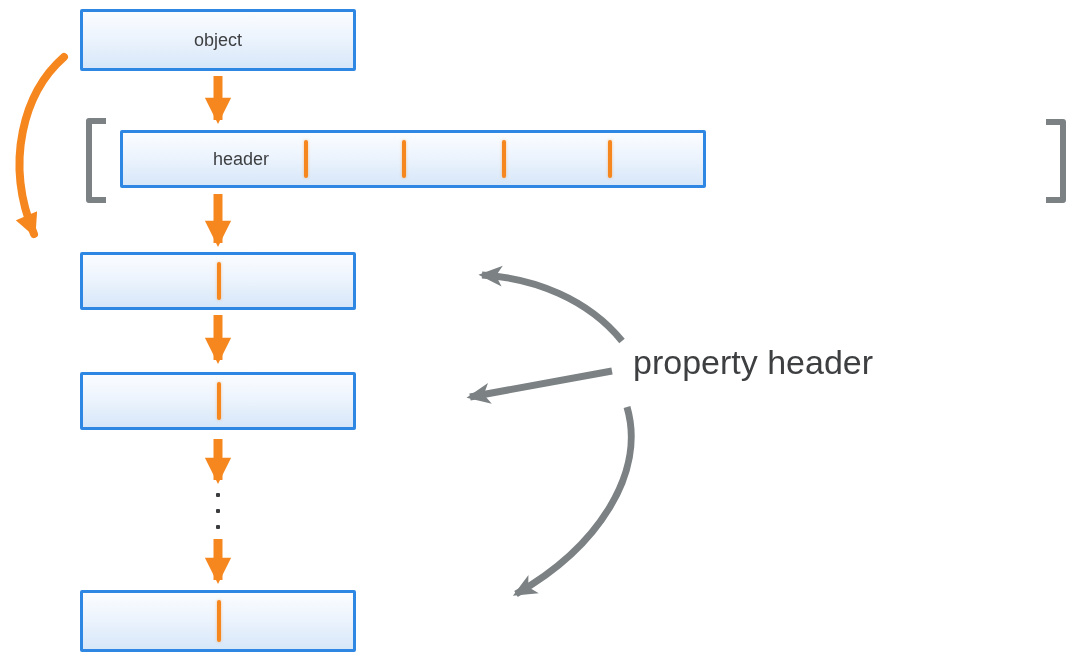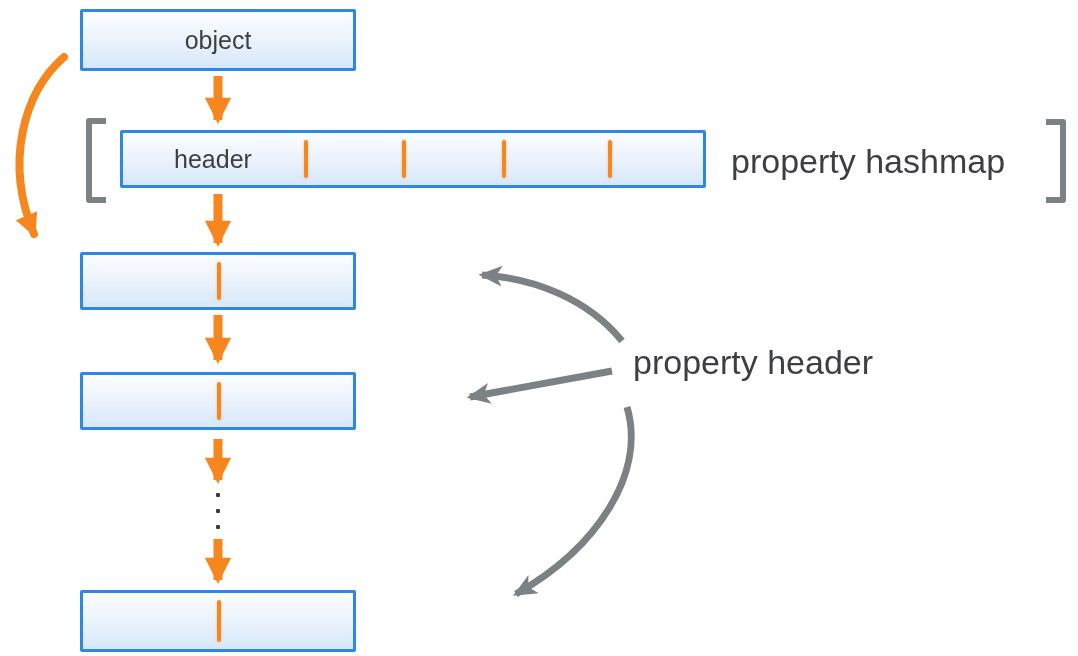--- a/index.html
+++ b/index.html
@@ -28,25 +28,25 @@
   .box-header   { left: 120px; top: 130px; width: 586px; height: 58px; }
   .box-pair-1   { left: 80px;  top: 252px; width: 276px; height: 58px; }
   .box-pair-2   { left: 80px;  top: 372px; width: 276px; height: 58px; }
   .box-pair-3   { left: 80px;  top: 590px; width: 276px; height: 62px; }
   .box-label {
     position: absolute;
     top: 0; bottom: 0;
     display: flex;
     align-items: center;
     justify-content: center;
-    font-size: 25px;
+    font-size: 18px;
     color: #3D3F41;
   }
   .box-object .box-label { left: 0; right: 0; }
-  .box-header .box-label { left: 0; width: 180px; }
+  .box-header .box-label { left: 0; width: 180px; padding-left: 28px; }
   .divider {
     position: absolute;
     top: 7px; bottom: 7px;
     width: 4px;
     background: #F6871F;
     border-radius: 2px;
     box-shadow: 0 0 3px rgba(246,135,31,0.45);
   }
   .d1 { left: 181px; }
   .d2 { left: 279px; }
@@ -111,21 +111,20 @@
   </div>
 
   <div class="box box-header">
     <div class="box-label">header</div>
     <div class="divider d1"></div>
     <div class="divider d2"></div>
     <div class="divider d3"></div>
     <div class="divider d4"></div>
   </div>
 
-  <div class="label-large label-hashmap">property hashmap</div>
 
   <div class="box box-pair-1">
     <div class="divider d-center"></div>
   </div>
   <div class="box box-pair-2">
     <div class="divider d-center"></div>
   </div>
 
   <div class="dots">
     <span class="dot"></span>

